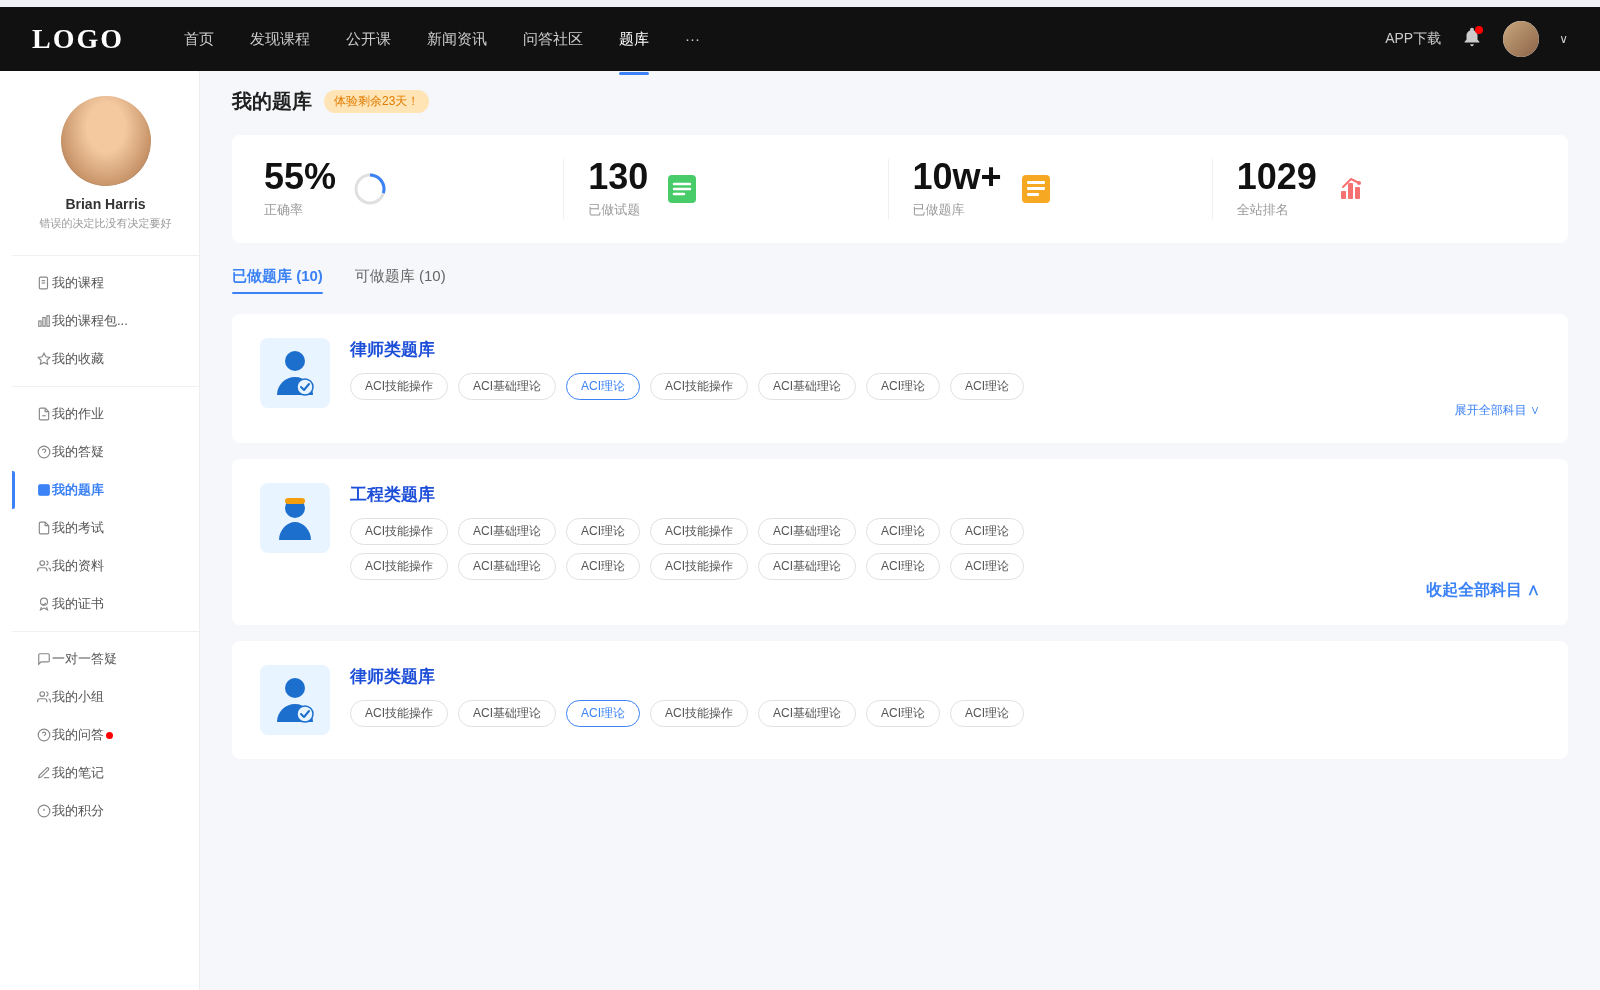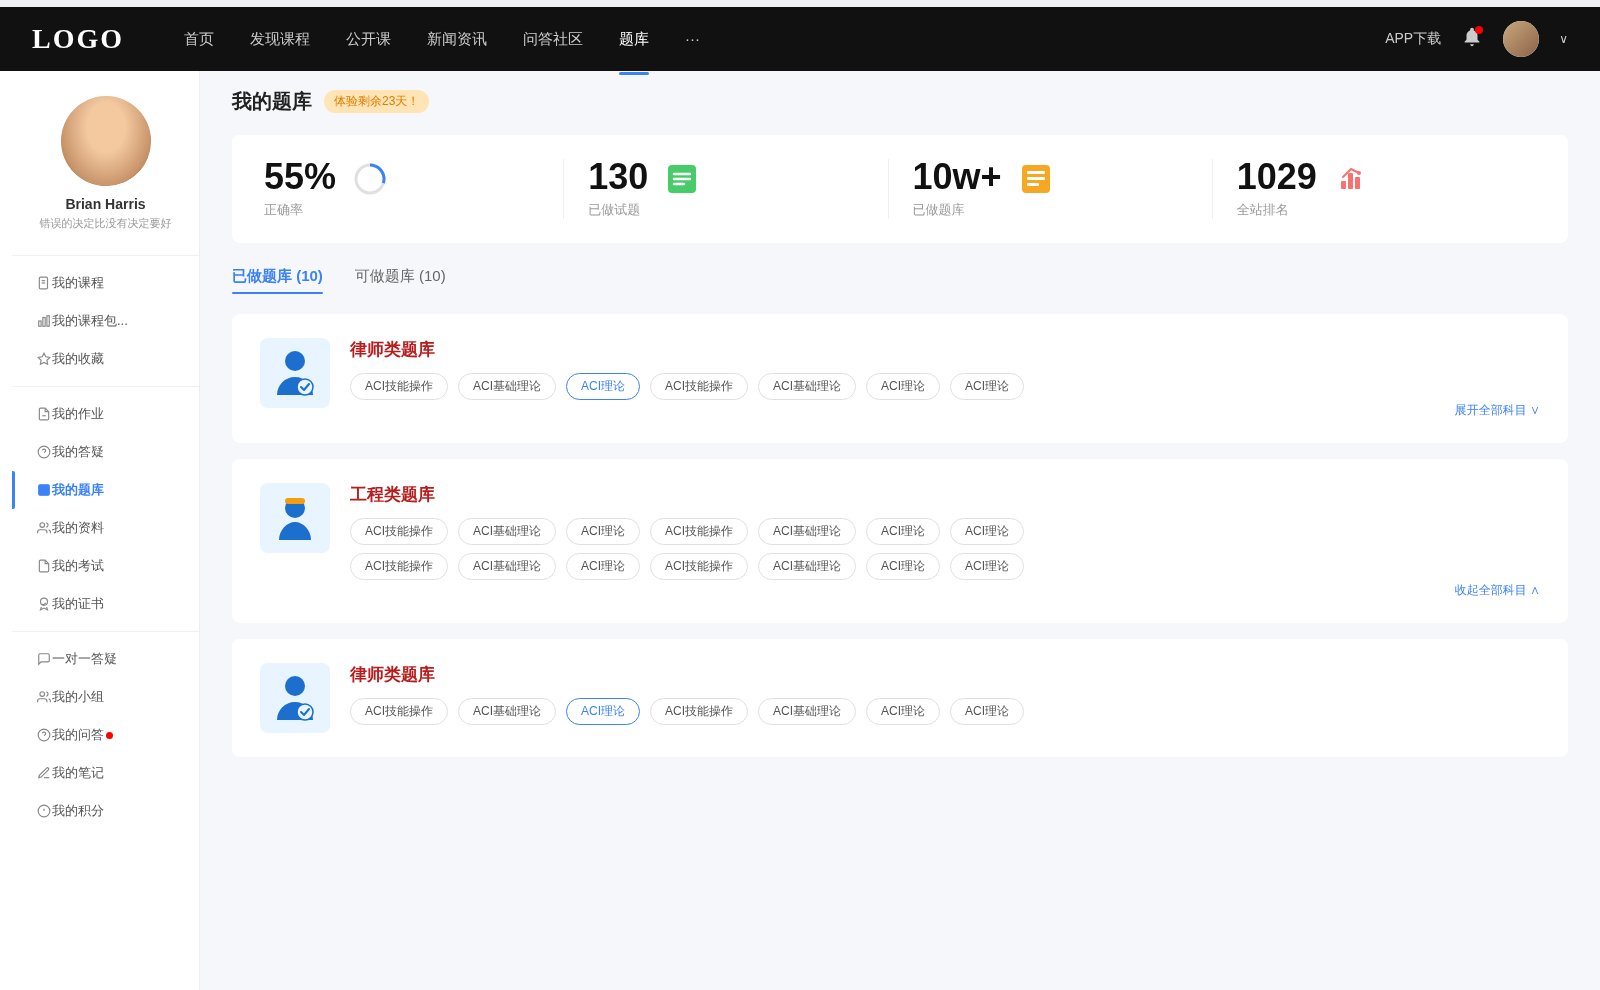--- a/index.html
+++ b/index.html
@@ -219,20 +219,21 @@
       display: flex;
       background: white;
       border-radius: 8px;
       padding: 24px 32px;
       margin-bottom: 24px;
       gap: 0;
     }
     .stat-item {
       flex: 1;
       display: flex;
+      align-items: center;
       gap: 14px;
       padding: 0 24px;
       border-right: 1px solid #f0f0f0;
     }
     .stat-item:first-child { padding-left: 0; }
     .stat-item:last-child { border-right: none; }
     .stat-number-area {}
     .stat-number {
       font-size: 36px;
       font-weight: 700;
@@ -291,21 +292,21 @@
       background: #e8f4ff;
       display: flex; align-items: center; justify-content: center;
       flex-shrink: 0;
     }
     .qbank-content {
       flex: 1;
     }
     .qbank-title {
       font-size: 17px;
       font-weight: 600;
-      color: #b91c1c;
+      color: #1d4ed8;
       margin-bottom: 12px;
     }
     .qbank-tags {
       display: flex;
       flex-wrap: wrap;
       gap: 10px;
       align-items: center;
     }
     .tag {
       font-size: 12px;
@@ -328,24 +329,25 @@
     }
     .expand-link {
       color: #3b82f6;
       font-size: 12px;
       cursor: pointer;
       text-align: right;
       margin-top: 8px;
     }
     .collapse-link {
       color: #3b82f6;
-      font-size: 12px;
+      font-size: 16px;
       cursor: pointer;
       text-align: right;
       margin-top: 8px;
+      font-weight: bold;
     }
   </style>
 </head>
 <body>
 
 <header class="header">
   <div class="header-logo">LOGO</div>
   <nav class="header-nav">
     <span class="header-nav-item">首页</span>
     <span class="header-nav-item">发现课程</span>
@@ -442,36 +444,36 @@
               <line x1="3" y1="9" x2="21" y2="9"></line>
               <line x1="3" y1="15" x2="21" y2="15"></line>
               <line x1="9" y1="9" x2="9" y2="21"></line>
             </svg>
         </span>
         <span>我的题库</span>
       </div>
       <div class="sidebar-item">
         <span class="sidebar-icon">
           <svg width="14" height="14" viewBox="0 0 24 24" fill="none" stroke="currentColor" stroke-width="2">
+              <path d="M14 2H6a2 2 0 0 0-2 2v16a2 2 0 0 0 2 2h12a2 2 0 0 0 2-2V8z"></path>
+              <polyline points="14 2 14 8 20 8"></polyline>
+            </svg>
+        </span>
+        <span>我的考试</span>
+      </div>
+      <div class="sidebar-item">
+        <span class="sidebar-icon">
+          <svg width="14" height="14" viewBox="0 0 24 24" fill="none" stroke="currentColor" stroke-width="2">
               <path d="M17 21v-2a4 4 0 0 0-4-4H5a4 4 0 0 0-4 4v2"></path>
               <circle cx="9" cy="7" r="4"></circle>
               <path d="M23 21v-2a4 4 0 0 0-3-3.87"></path>
               <path d="M16 3.13a4 4 0 0 1 0 7.75"></path>
             </svg>
         </span>
         <span>我的资料</span>
-      </div>
-      <div class="sidebar-item">
-        <span class="sidebar-icon">
-          <svg width="14" height="14" viewBox="0 0 24 24" fill="none" stroke="currentColor" stroke-width="2">
-              <path d="M14 2H6a2 2 0 0 0-2 2v16a2 2 0 0 0 2 2h12a2 2 0 0 0 2-2V8z"></path>
-              <polyline points="14 2 14 8 20 8"></polyline>
-            </svg>
-        </span>
-        <span>我的考试</span>
       </div>
       <div class="sidebar-item">
         <span class="sidebar-icon">
           <svg width="14" height="14" viewBox="0 0 24 24" fill="none" stroke="currentColor" stroke-width="2">
               <circle cx="12" cy="8" r="6"></circle>
               <path d="M9 12l2 2 4-4M7.536 17.072L6 22l6-3 6 3-1.536-4.928"></path>
             </svg>
         </span>
         <span>我的证书</span>
       </div>

